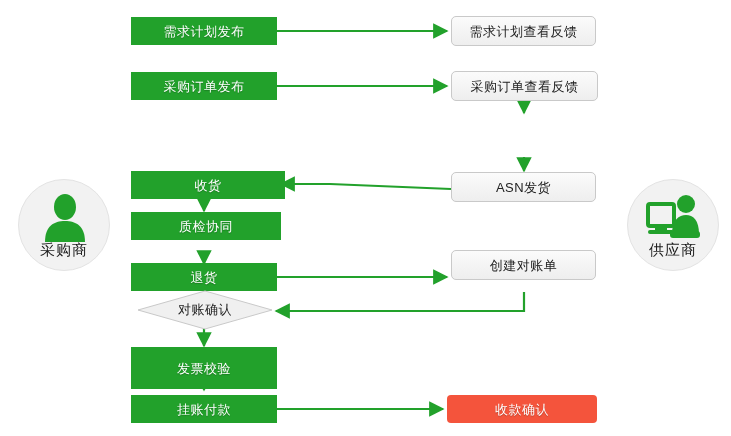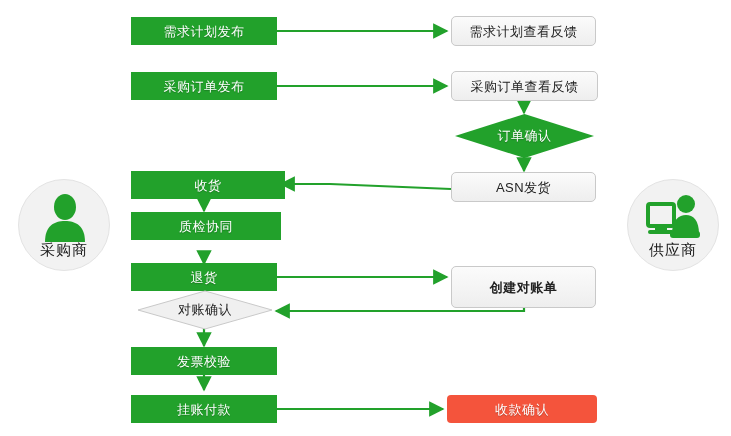--- a/index.html
+++ b/index.html
@@ -191,34 +191,28 @@
 
   <div class="node node-green" style="left:131px; top:263px; width:146px; height:28px;">退货</div>
 
   <div class="diamond diamond-gray" style="left:138px; top:291px; width:134px; height:38px;">
     <svg width="134" height="38" viewBox="0 0 134 38" xmlns="http://www.w3.org/2000/svg">
       <polygon points="67,0 134,19 67,38 0,19" fill="#f0f0f0" stroke="#c9c9c9" stroke-width="1"></polygon>
     </svg>
     <div class="dlabel">对账确认</div>
   </div>
 
-  <div class="node node-green" style="left:131px; top:347px; width:146px; height:28px;">发票校验</div>
+  <div class="node node-green" style="left:131px; top:347px; width:146px; height:42px;">发票校验</div>
 
   <div class="node node-green" style="left:131px; top:395px; width:146px; height:28px;">挂账付款</div>
 
   <div class="node node-gray" style="left:451px; top:16px; width:145px; height:30px;">需求计划查看反馈</div>
 
   <div class="node node-gray" style="left:451px; top:71px; width:147px; height:30px;">采购订单查看反馈</div>
 
-  <div class="diamond diamond-green" style="left:455px; top:114px; width:139px; height:44px;">
-    <svg width="139" height="44" viewBox="0 0 139 44" xmlns="http://www.w3.org/2000/svg">
-      <polygon points="69.5,0 139,22 69.5,44 0,22" fill="#22a12b"></polygon>
-    </svg>
-    <div class="dlabel">订单确认</div>
-  </div>
 
   <div class="node node-gray" style="left:451px; top:172px; width:145px; height:30px;">ASN发货</div>
 
-  <div class="node node-gray" style="left:451px; top:266px; width:145px; height:42px;font-weight:bold;">创建对账单</div>
+  <div class="node node-gray" style="left:451px; top:250px; width:145px; height:30px;">创建对账单</div>
 
   <div class="node node-red" style="left:447px; top:395px; width:150px; height:28px;">收款确认</div>
 
 </div>
 
 </body></html>

